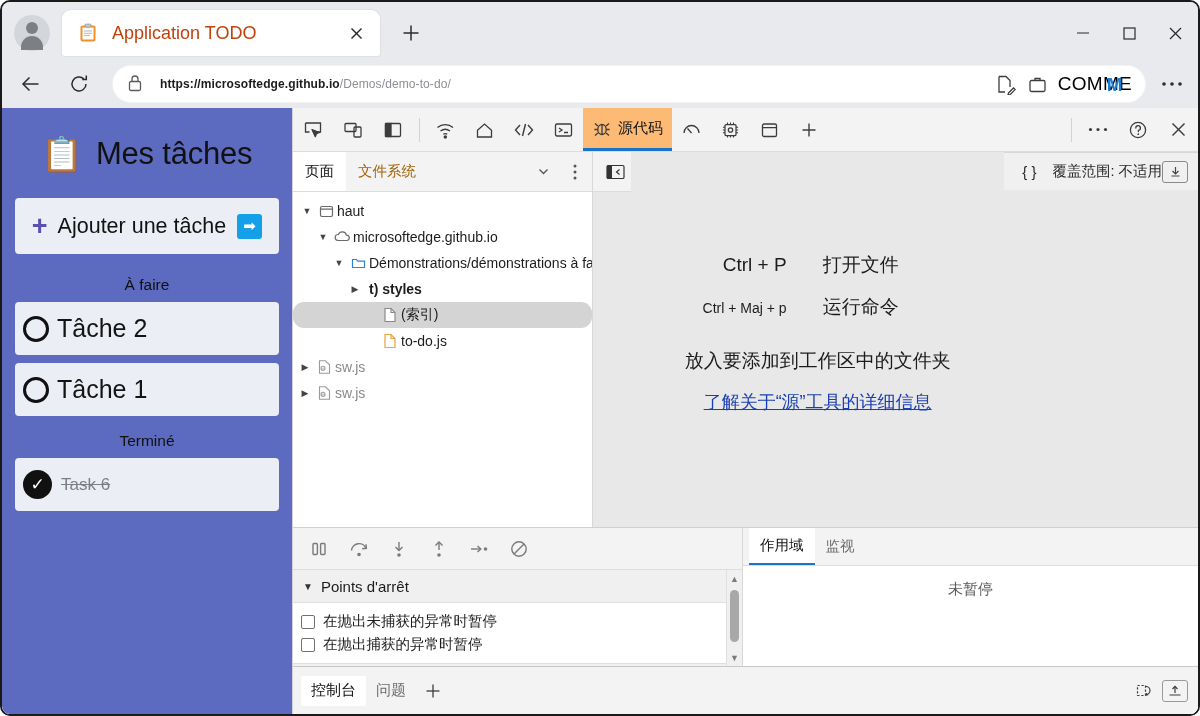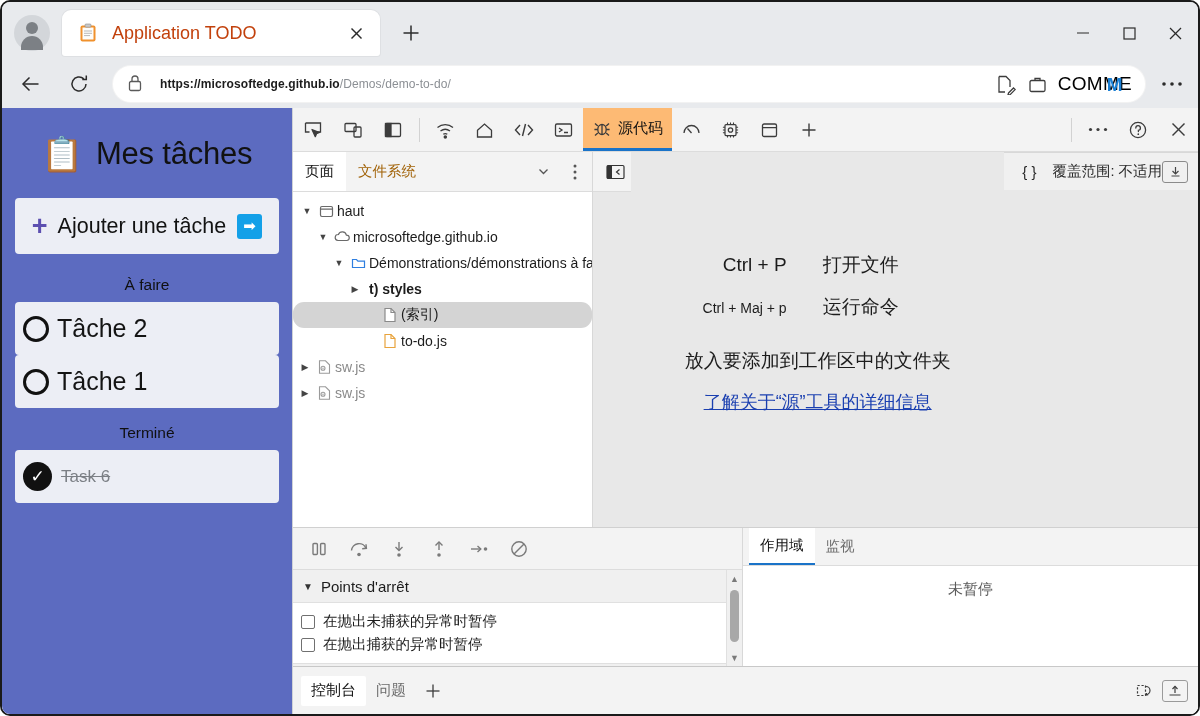--- a/index.html
+++ b/index.html
@@ -136,20 +136,21 @@
     border-radius: 3px; color: #fff; font-size: 15px;
     display: flex; align-items: center; justify-content: center;
   }
   .sec-title {
     text-align: center; font-size: 15.5px; color: #101010;
     margin-bottom: 8px; font-weight: 400;
   }
   .task {
     background: #eceef5; border-radius: 4px; height: 53px;
     display: flex; align-items: center; padding: 0 8px;
+    margin-bottom: 8px;
   }
   .task .circle {
     width: 26px; height: 26px; border: 3px solid #111; border-radius: 50%;
     flex: none; margin-right: 8px;
   }
   .task .tlabel { font-size: 25px; color: #141414; }
   .task.done { margin-top: 8px; }
   .task.done .check {
     width: 29px; height: 29px; border-radius: 50%; background: #111; flex: none;
     margin-right: 9px; color: #fff; font-size: 17px;

